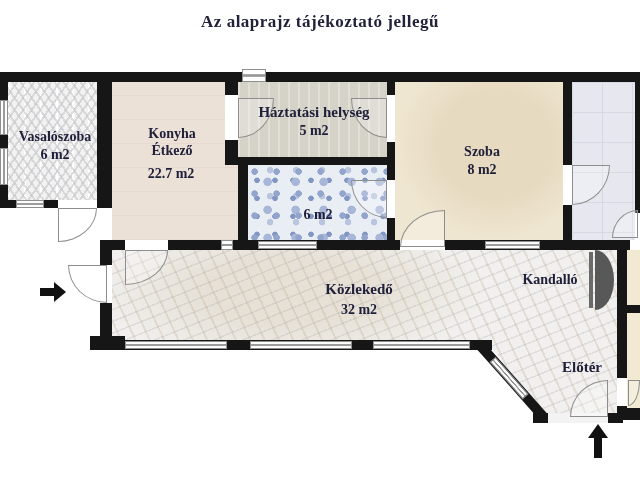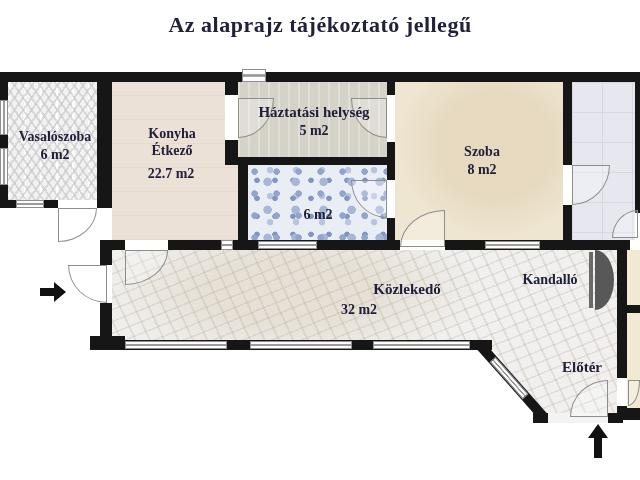--- a/index.html
+++ b/index.html
@@ -9,21 +9,21 @@
   .wall{position:absolute;background:#161616;}
   .floor{position:absolute;}
   .open{position:absolute;background:#ffffff;}
   .winh{position:absolute;box-sizing:border-box;background:linear-gradient(#fcfcfc 0 36%,#969696 42% 58%,#fcfcfc 64% 100%);border:1px solid #8f8f8f;}
   .winv{position:absolute;box-sizing:border-box;background:linear-gradient(90deg,#fcfcfc 0 36%,#969696 42% 58%,#fcfcfc 64% 100%);border:1px solid #8f8f8f;}
   .arc{position:absolute;box-sizing:border-box;border:1.5px solid #8d8d8d;background:rgba(255,255,255,.25);}
   .label{position:absolute;transform:translateX(-50%);white-space:nowrap;text-align:left;
          font-weight:bold;color:#20203a;}
   .t14{font-size:14px;} .t15{font-size:15px;}
   #title{position:absolute;left:320px;top:12px;transform:translateX(-50%);
-         font-size:22px;font-weight:bold;color:#21213b;letter-spacing:.5px;white-space:nowrap;}
+         font-size:17px;font-weight:bold;color:#21213b;letter-spacing:.5px;white-space:nowrap;}
   
   .fx-herringbone{background-color:#f2f2f2;background-image:
      repeating-linear-gradient(55deg,rgba(195,195,198,.55) 0 2px,transparent 2px 7px),
      repeating-linear-gradient(-55deg,rgba(195,195,198,.55) 0 2px,transparent 2px 7px),
      repeating-linear-gradient(90deg,#ffffff 0 2px,transparent 2px 16px);}
   .fx-konyha{background-color:#ece1d7;background-image:
      repeating-linear-gradient(0deg,rgba(190,150,140,.10) 0 1px,transparent 1px 24px);}
   .fx-haztartasi{background-color:#d5d2c7;background-image:
      repeating-linear-gradient(90deg,rgba(255,255,255,.28) 0 2px,transparent 2px 10px);}
   .fx-furdo{background-color:#e9edf4;background-image:
@@ -134,19 +134,19 @@
   <div class="label t14" style="left:171px;top:166px;">22.7 m2</div>
 
   <div class="label t15" style="left:314px;top:104px;">Háztatási helység</div>
   <div class="label t14" style="left:314px;top:123px;">5 m2</div>
 
   <div class="label t14" style="left:318px;top:207px;">6 m2</div>
 
   <div class="label t14" style="left:482px;top:144px;">Szoba</div>
   <div class="label t14" style="left:482px;top:162px;">8 m2</div>
 
-  <div class="label t15" style="left:359px;top:281px;margin-left:48px;">Közlekedő</div>
+  <div class="label t15" style="left:359px;top:281px;">Közlekedő</div>
   <div class="label t14" style="left:359px;top:302px;">32 m2</div>
 
   <div class="label t14" style="left:550px;top:272px;">Kandalló</div>
   <div class="label t15" style="left:582px;top:359px;">Előtér</div>
 
 </div>
 
 </body></html>

